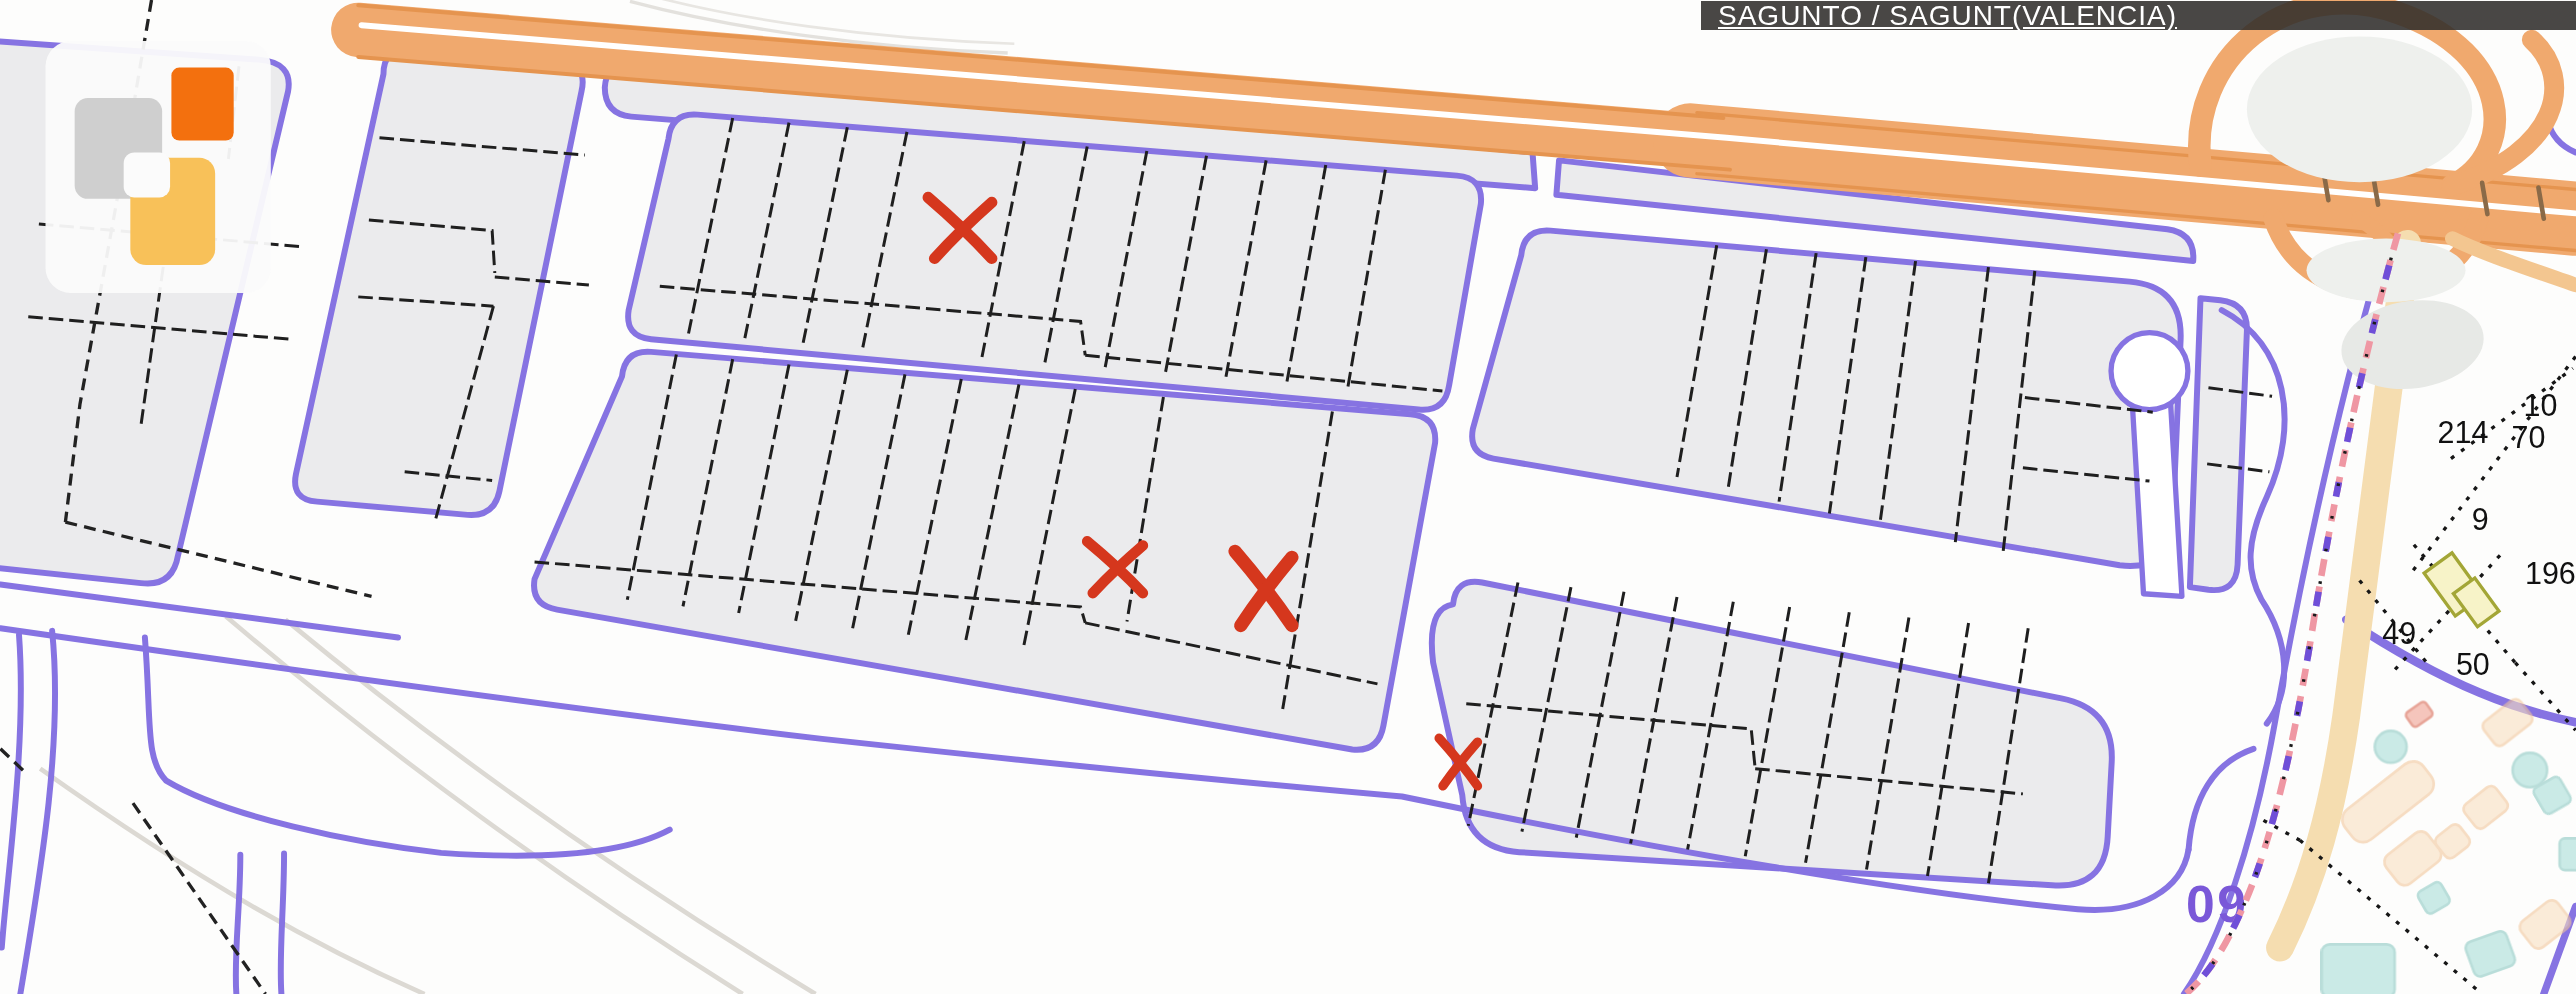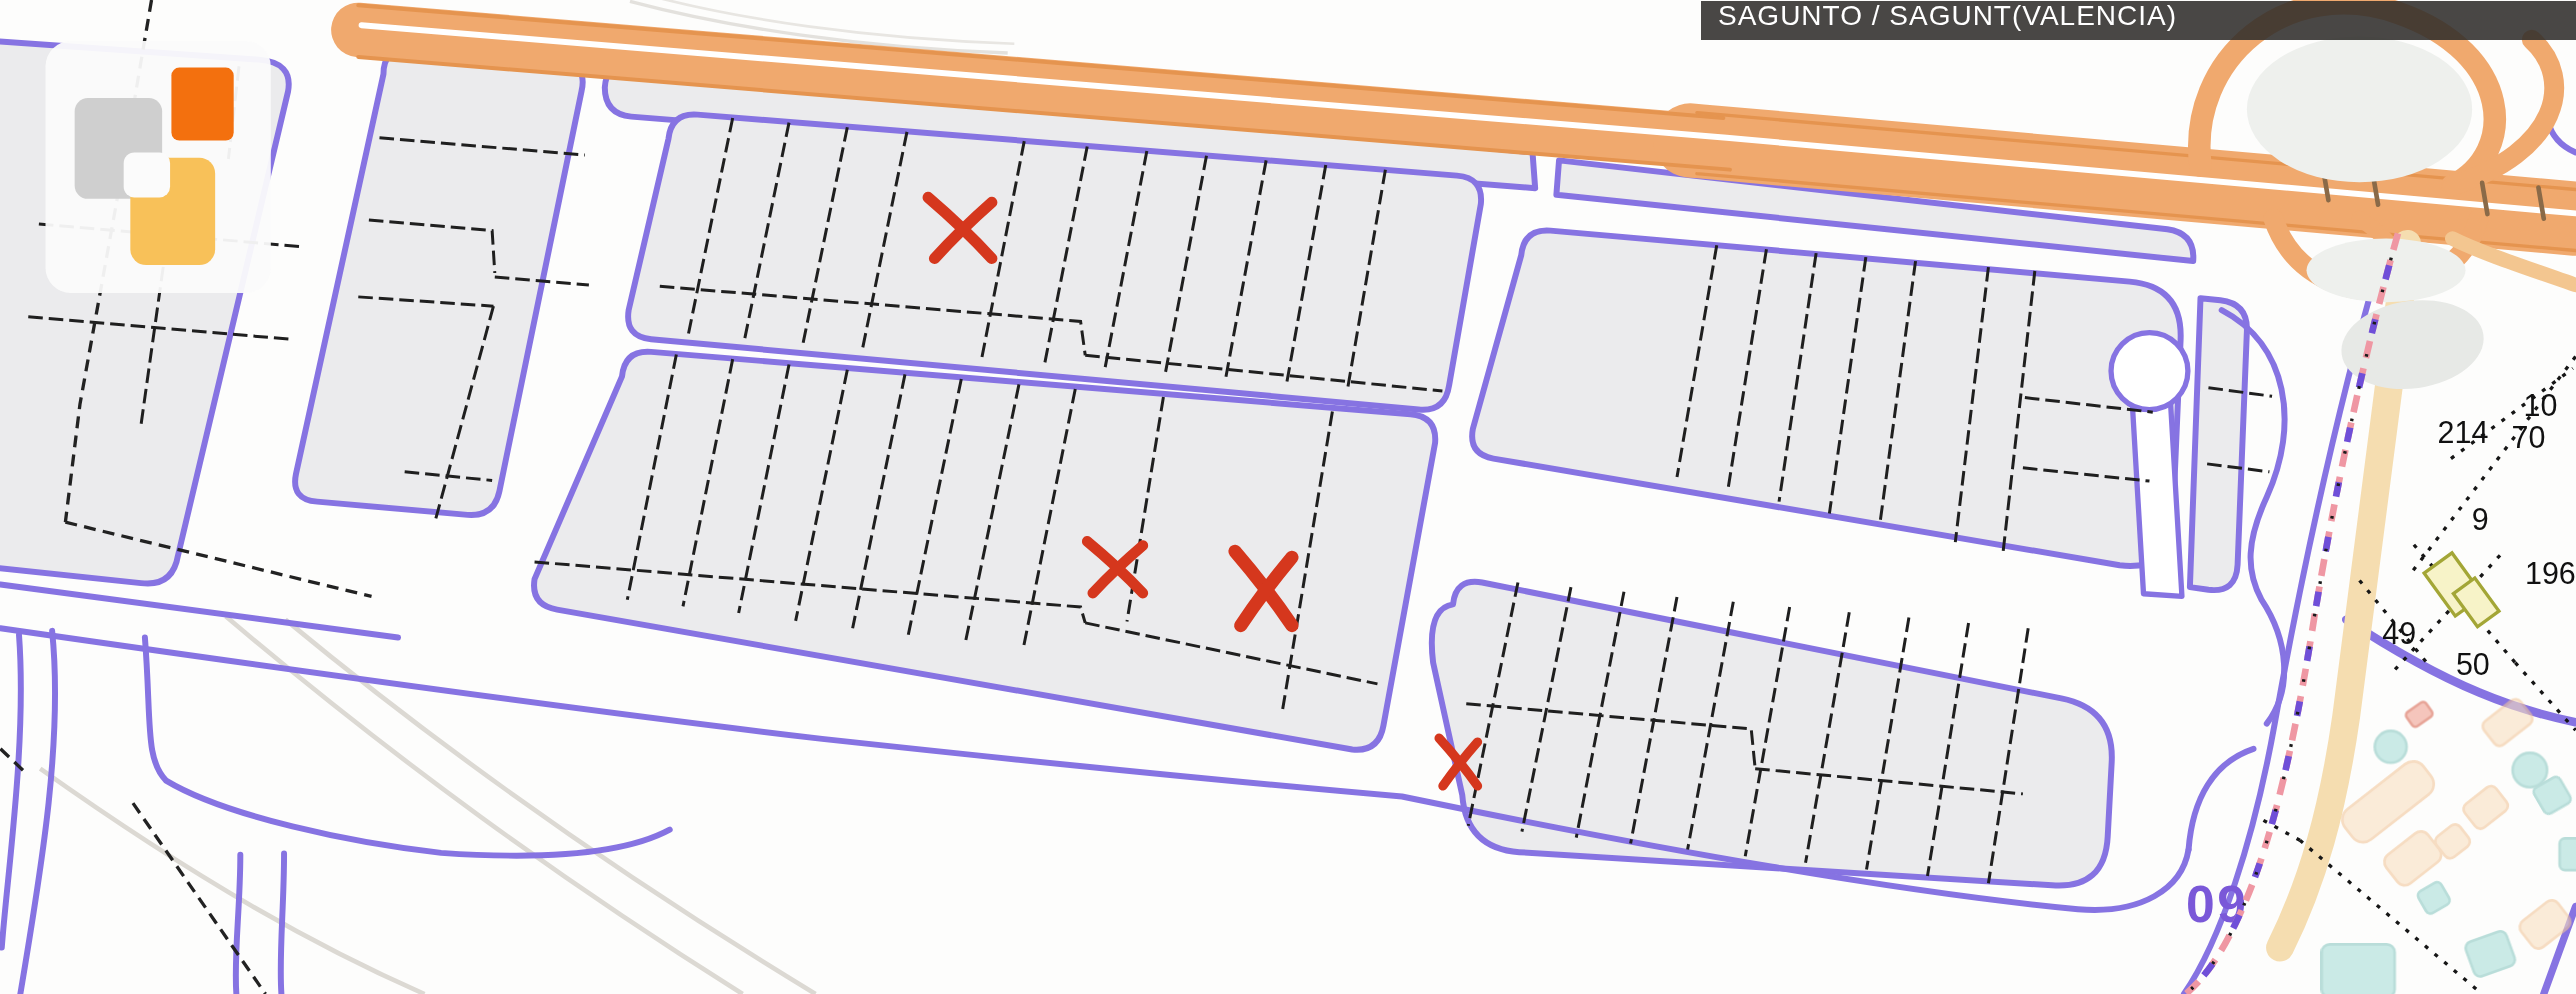--- a/index.html
+++ b/index.html
@@ -1,24 +1,24 @@
 <!DOCTYPE html>
 <html style="font-size:10.6px"><head>
 <meta charset="utf-8">
 <style>
   html,body{margin:0;padding:0;}
   body{width:2576px;height:994px;overflow:hidden;background:#ffffff;
        font-family:"Liberation Sans",sans-serif;}
   #stage{position:relative;width:2576px;height:994px;background:#fdfdfc;}
   #map-svg{position:absolute;left:0;top:0;width:2576px;height:994px;}
   #title-bar{
-    position:absolute;left:1701px;top:1.3px;right:0;height:39px;
+    position:absolute;left:1701px;top:1.3px;right:0;height:29px;
     background:rgba(48,45,43,0.88);color:#ffffff;
     font-size:28px;line-height:29px;letter-spacing:1px;
-    padding-left:17px;box-sizing:border-box;white-space:nowrap;
+    padding-left:17px;box-sizing:border-box;white-space:nowrap;text-decoration:underline;
   }
   text{font-family:"Liberation Sans",sans-serif;}
 </style>
 </head>
 <body>
 
 <div id="stage">
 
 <svg id="map-svg" viewBox="0 0 3886 1500" xmlns="http://www.w3.org/2000/svg">
 

